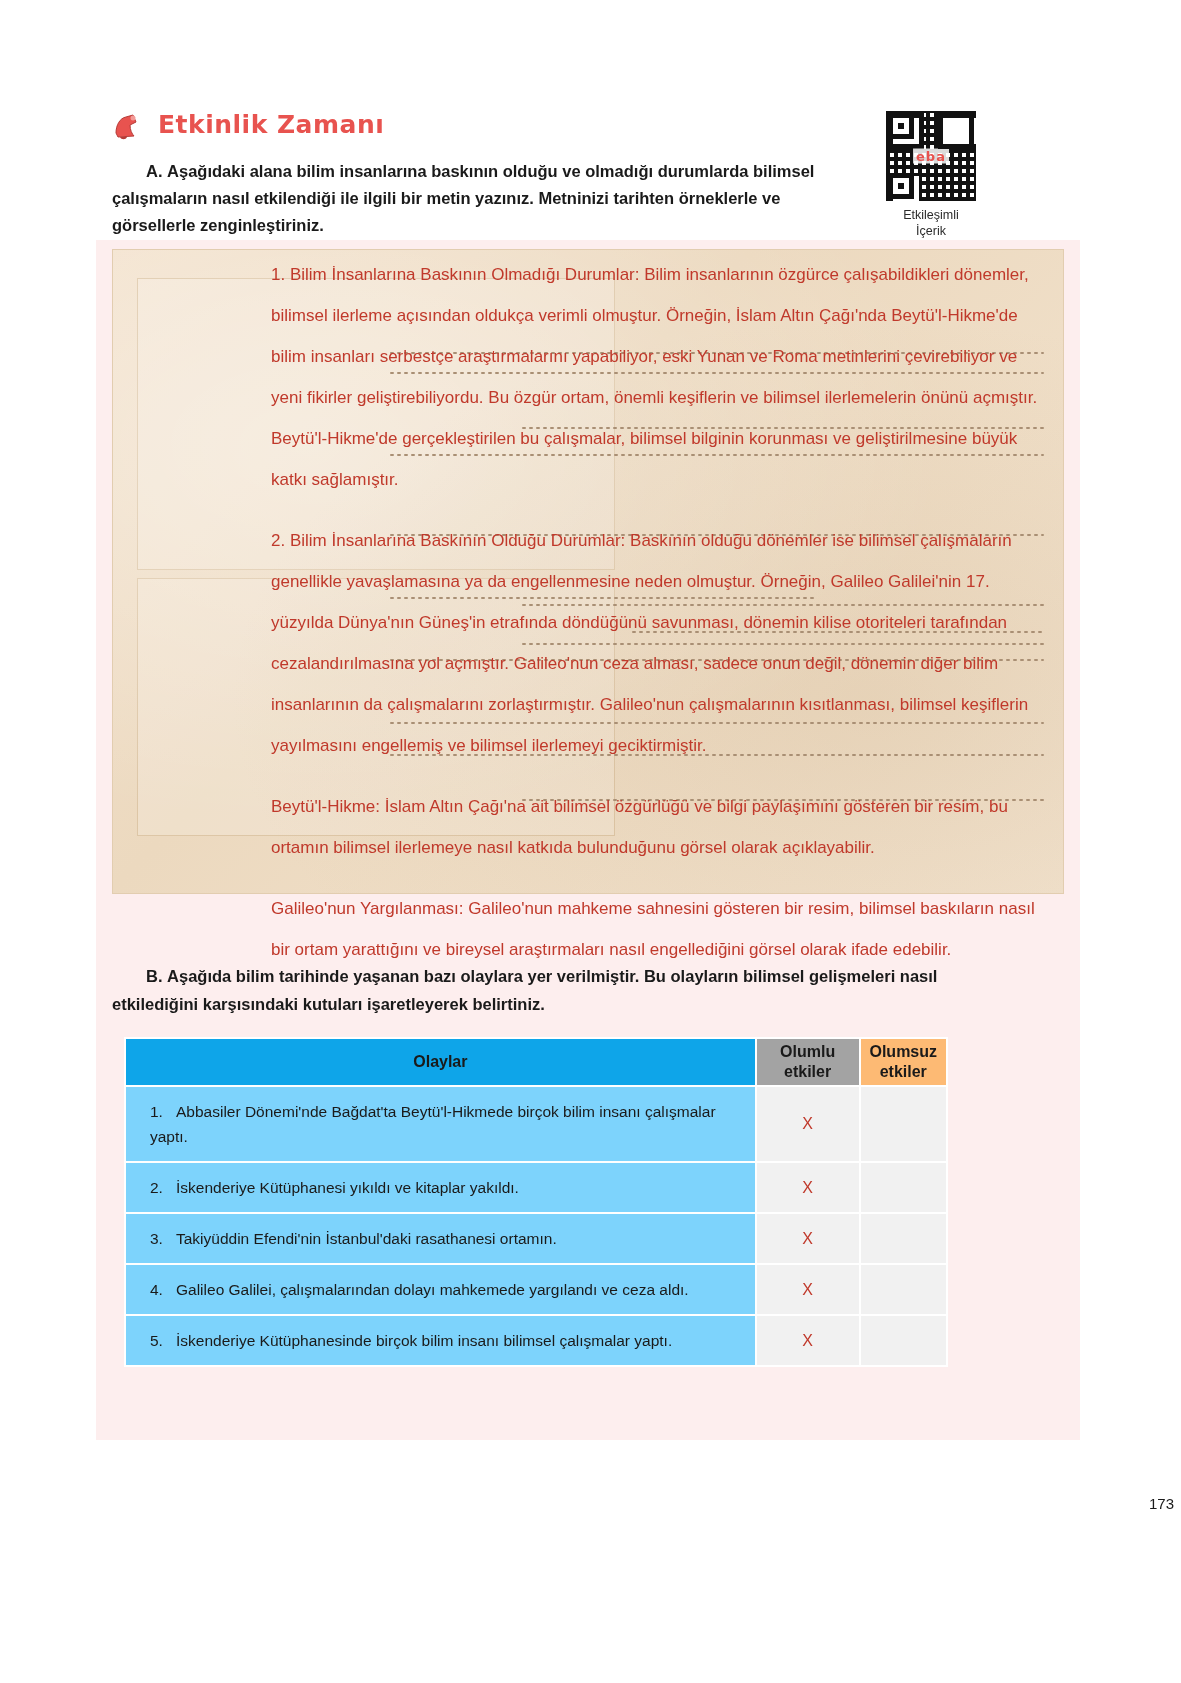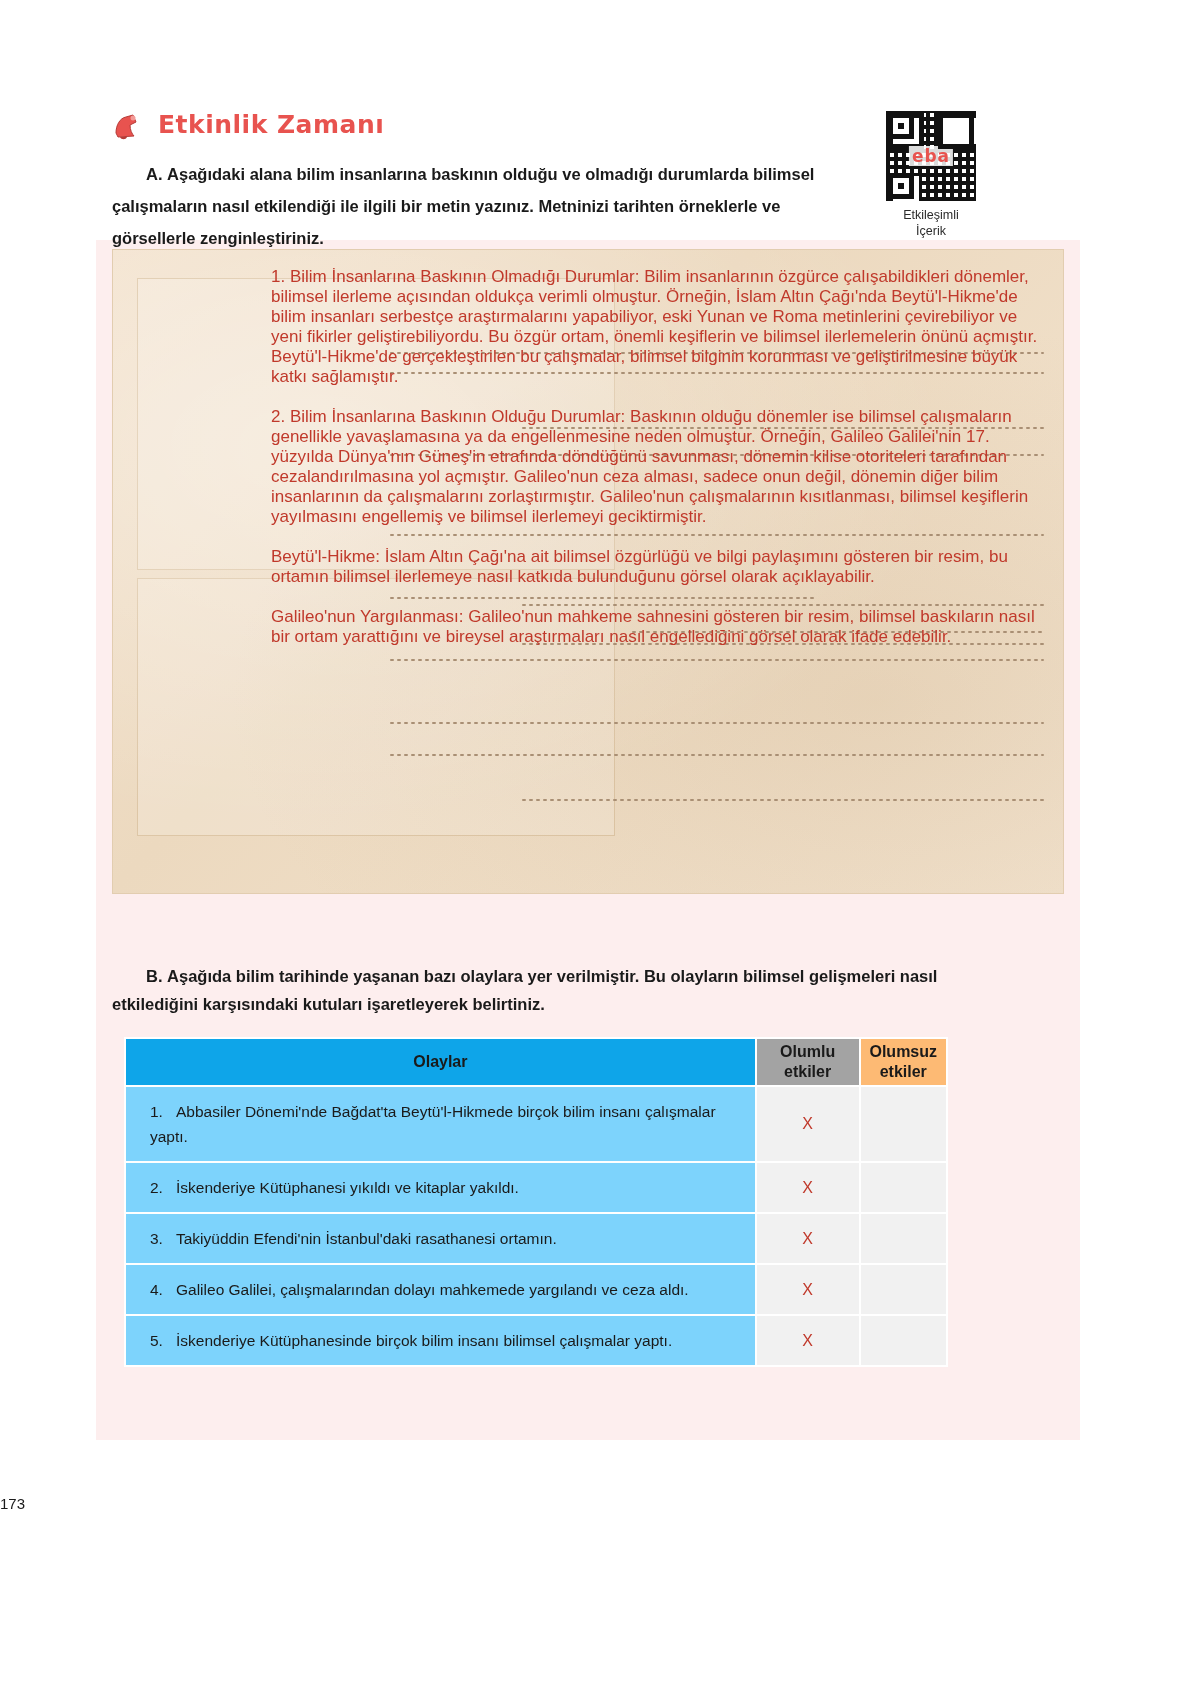--- a/index.html
+++ b/index.html
@@ -82,21 +82,21 @@
   .qr-inner-bl { left: 2px; bottom: 2px; }
   .qr-inner-tl::after, .qr-inner-tr::after, .qr-inner-bl::after {
     content: ""; position: absolute; left: 5px; top: 5px;
     width: 6px; height: 6px; background: #111;
   }
   .qr-brand {
     position: absolute;
     left: 50%; top: 50%;
     transform: translate(-50%, -50%);
     font-family: "DejaVu Sans", sans-serif;
-    font-size: 17px;
+    font-size: 13px;
     font-weight: bold;
     color: #e8534f;
     background: rgba(255,255,255,0.85);
     padding: 0 3px;
     letter-spacing: 1px;
   }
   .qr-caption-1, .qr-caption-2 {
     font-size: 12.5px;
     color: #2b2b2b;
     line-height: 16px;
@@ -105,21 +105,21 @@
 
   
   .prompt-a {
     position: absolute;
     left: 112px;
     top: 158px;
     width: 752px;
     font-size: 16.5px;
     font-weight: bold;
     color: #1a1a1a;
-    line-height: 32px;
+    line-height: 27px;
   }
   .prompt-a .indent { display: inline-block; width: 34px; }
 
   
   .answer-panel {
     position: absolute;
     left: 112px;
     top: 249px;
     width: 952px;
     height: 645px;
@@ -139,25 +139,25 @@
     position: absolute;
     border: 1px solid #ddc6a6;
     background: rgba(255,255,255,0.18);
   }
   .note-box-1 { left: 24px; top: 28px; width: 478px; height: 292px; }
   .note-box-2 { left: 24px; top: 328px; width: 478px; height: 258px; }
 
   .answer-text {
     position: absolute;
     left: 158px;
-    top: 15px;
+    top: 2px;
     width: 778px;
     padding-top: 2px;
     font-size: 17px;
-    line-height: 20px;
+    line-height: 41px;
     color: #c0392b;
     z-index: 3;
   }
   .answer-text p { margin: 0 0 20px 0; }
   .answer-text p:last-child { margin-bottom: 0; }
 
   
   .prompt-b {
     position: absolute;
     left: 112px;
@@ -236,21 +236,21 @@
     height: 1200px;
     background: #fdeeee;
     z-index: -1;
   }
 
   .page-number {
     position: absolute;
     left: 0;
     top: 1495px;
     width: 1174px;
-    text-align: left;
+    text-align: right;
     font-size: 15px;
     color: #1a1a1a;
   }
 </style>
 </head>
 <body>
 
 <div class="page">
 
   <div class="pink-band"></div>

